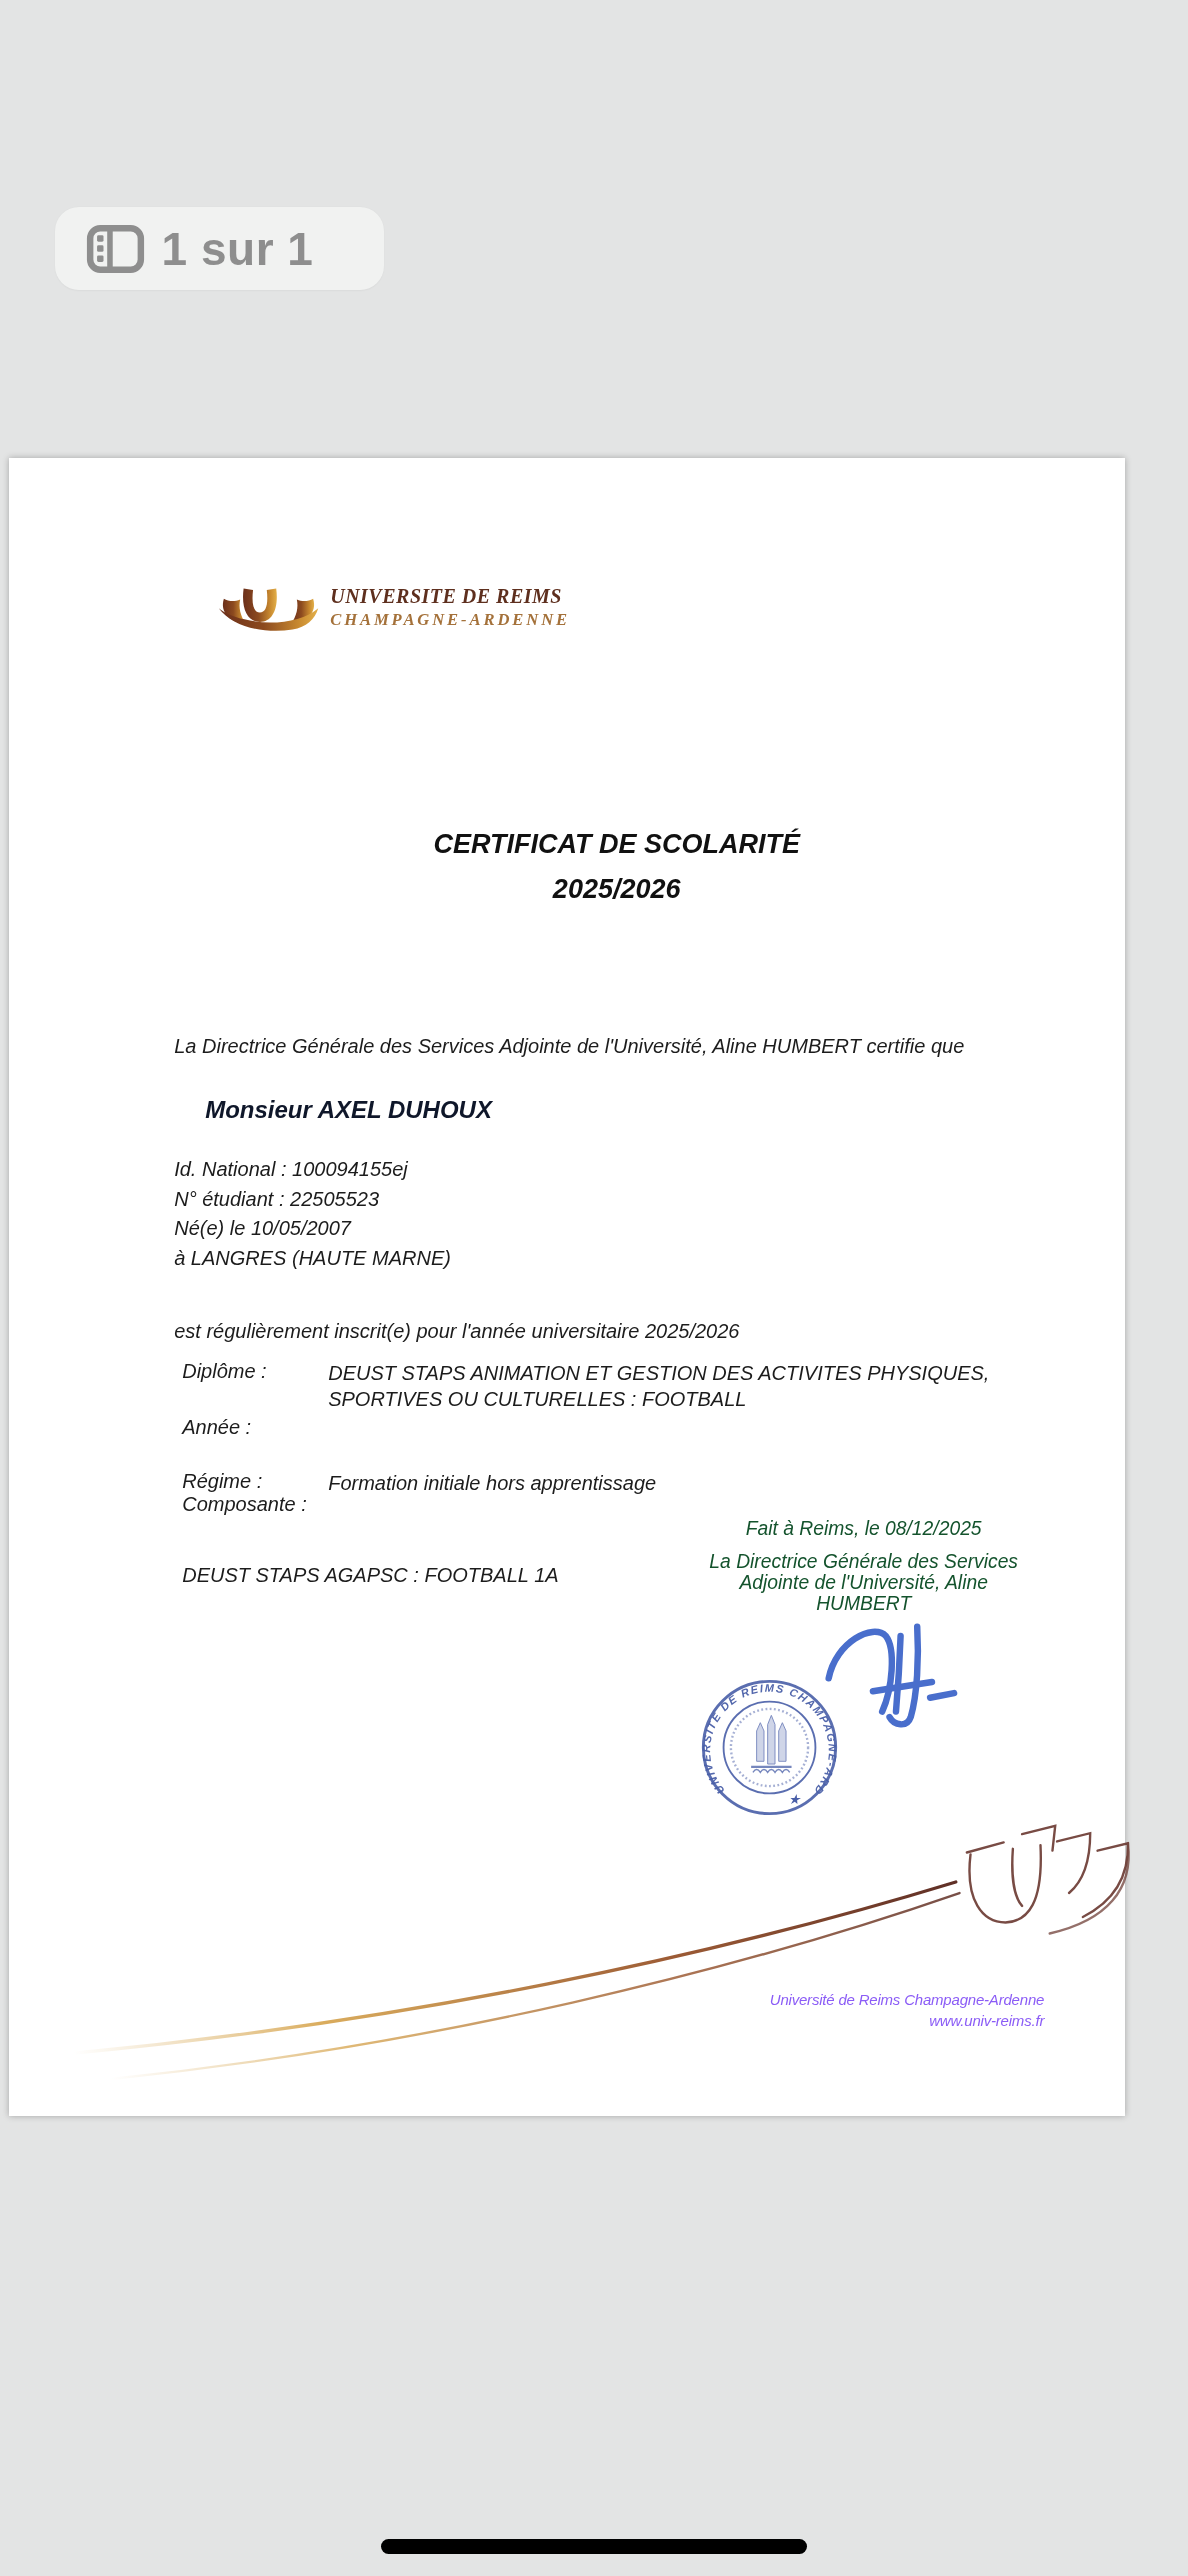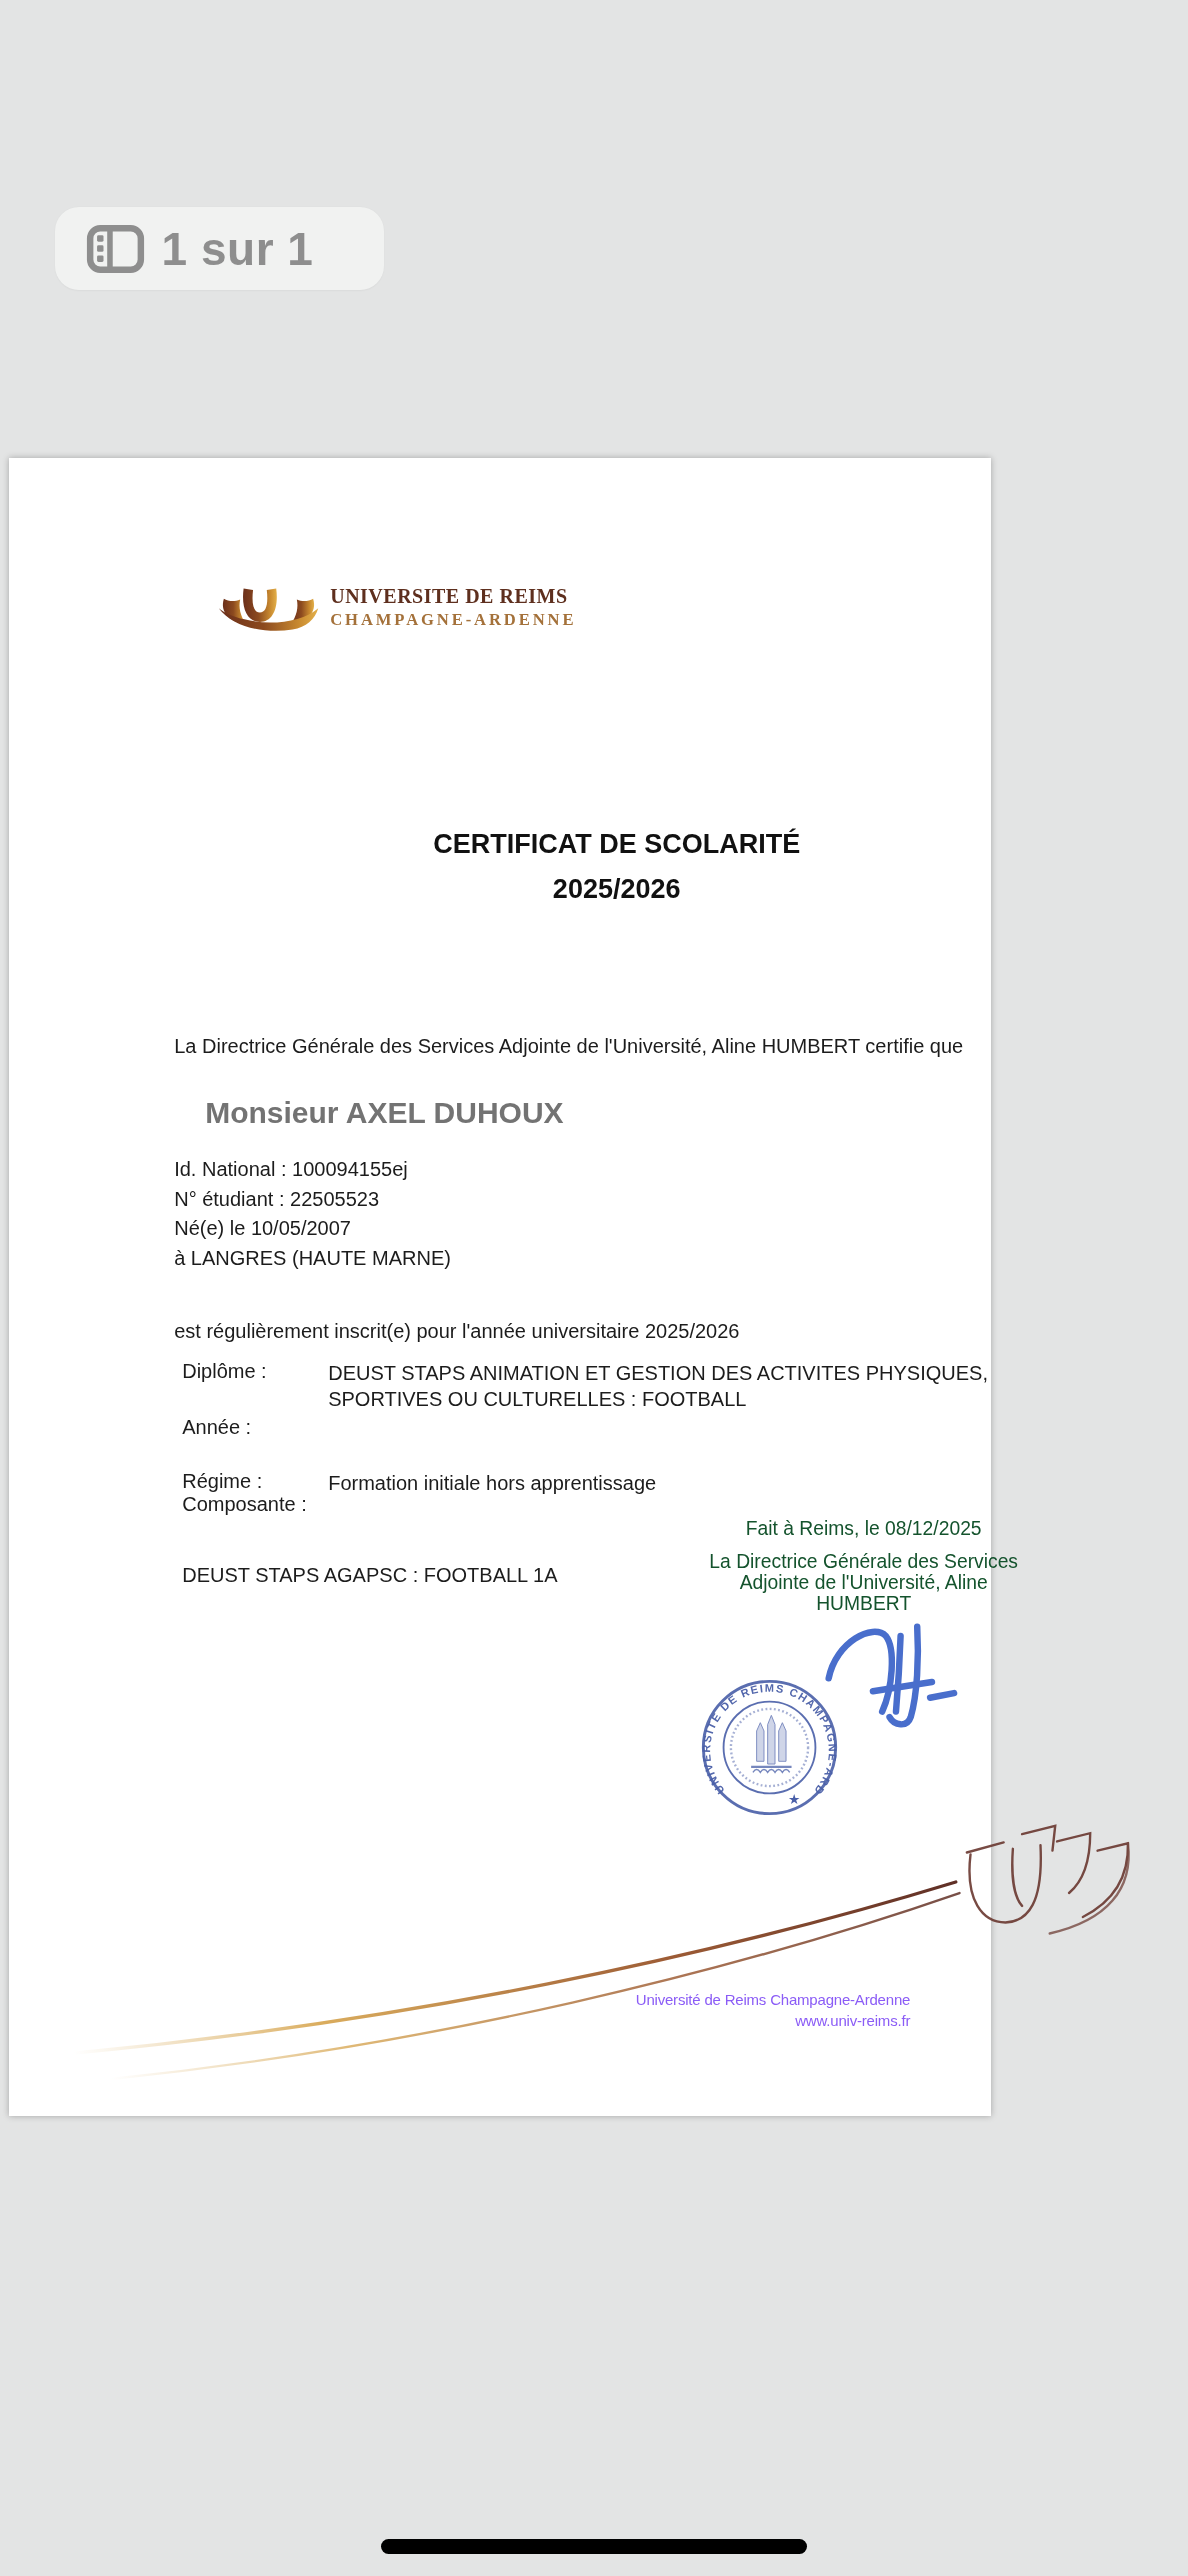--- a/index.html
+++ b/index.html
@@ -19,36 +19,37 @@
   }
   .page-pill .pill-label {
     color:#8e8e8e; font-size:46px; font-weight:700; letter-spacing:0.5px;
   }
   .home-indicator {
     position:absolute; left:381px; top:2539px; width:426px; height:14.7px;
     background:#000; border-radius:8.3px;
   }
   
   .doc-page {
-    position:absolute; left:9.2px; top:458px; width:982px; height:1658px;
+    position:absolute; left:9.2px; top:458px; width:1116px; height:1658px;
     background:#ffffff;
     box-shadow:0 0 6.4px rgba(0,0,0,0.28);
+    font-style:italic;
   }
   .abs { position:absolute; }
   .doc-text { color:#1c1c1c; font-size:20px; }
   .logo-text-1 {
     font-family:"Liberation Serif", serif; font-weight:700;
     color:#5e2f1e; font-size:20px; letter-spacing:0.5px;
   }
   .logo-text-2 {
     font-family:"Liberation Serif", serif; font-weight:700;
     color:#a4713a; font-size:16.6px; letter-spacing:2.9px; margin-top:1.8px;
   }
   .doc-title { font-size:27px; font-weight:700; color:#111; text-align:center; }
-  .student-name { font-size:30px; font-weight:700; color:#737373; }
+  .student-name { font-size:24px; font-weight:700; color:#0f172a; }
   .details-block { line-height:29.5px; }
   .table-row { position:absolute; display:flex; }
   .table-label { width:146px; flex:0 0 146px; }
   .table-value { width:728px; line-height:26px; }
   .sig-block { width:553px; text-align:center; color:#14532d; font-size:19.3px; }
   .sig-lines { line-height:21px; margin-top:11px; }
   .footer-block {
     position:absolute; right:81px; top:1531px; text-align:right;
     color:#8b5cf6; font-size:15px; line-height:21px; letter-spacing:-0.2px;
   }

